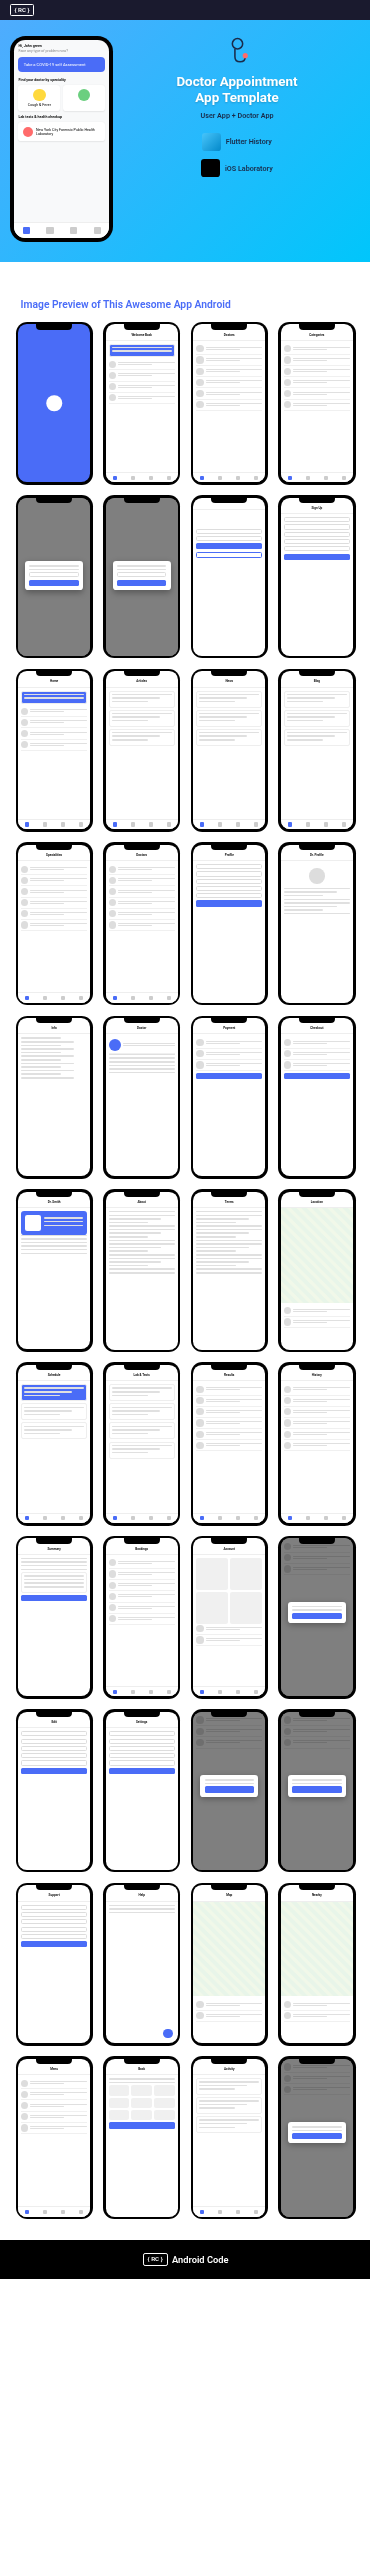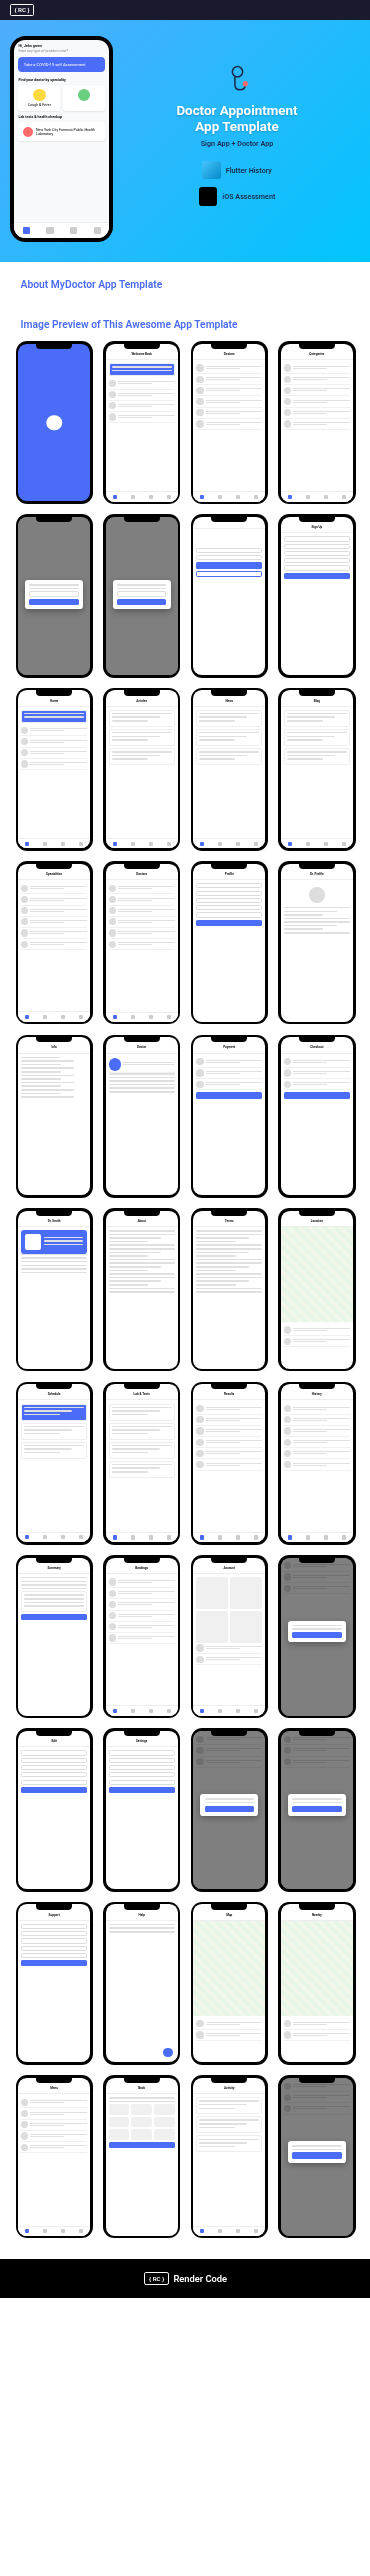--- a/index.html
+++ b/index.html
@@ -1,19 +1,19 @@
 <!DOCTYPE html>
 <html style="font-size:8.2px"><head>
 <meta charset="utf-8">
 <style>
 *{margin:0;padding:0;box-sizing:border-box}
 body{font-family:-apple-system,BlinkMacSystemFont,"Segoe UI",Roboto,sans-serif;background:#fff;width:371px}
 .header{background:#1a1a2e;padding:4.1px 10.3px;display:flex;align-items:center}
 .header-logo{color:#fff;font-size:6.2px;font-weight:600;border:0.5px solid #fff;padding:1px 3.1px;border-radius:1.5px}
-.hero{background:linear-gradient(135deg,#4facfe,#00c6fb);padding:15.5px 10.3px 20.6px;display:flex;gap:0;align-items:center;position:relative}
+.hero{background:linear-gradient(135deg,#4facfe,#00c6fb);padding:15.5px 10.3px 20.6px;display:flex;gap:0;position:relative}
 .hero-phone{width:103px;height:206px;background:#000;border-radius:15.5px;padding:4.1px;flex-shrink:0}
 .hero-phone-screen{width:100%;height:100%;background:#f8f9fa;border-radius:11.3px;overflow:hidden;font-size:3.6px;position:relative}
 .hero-screen-content{padding:4.1px}
 .hero-greeting{font-weight:600;margin-bottom:1px}
 .hero-subtitle{color:#888;margin-bottom:4.1px}
 .hero-covid-card{background:#4a6cf7;color:#fff;padding:5.2px;border-radius:4.1px;margin-bottom:5.2px;font-size:4.1px}
 .hero-section-title{font-weight:600;margin:3.1px 0}
 .hero-specialty-row{display:flex;gap:3.1px;margin-bottom:4.1px}
 .hero-specialty-card{background:#fff;border-radius:3.1px;padding:4.1px;flex:1;text-align:center;box-shadow:0 0.5px 1.5px rgba(0,0,0,0.08)}
 .hero-specialty-icon{width:12.4px;height:12.4px;margin:0 auto 2.1px;border-radius:50%}
@@ -113,37 +113,36 @@
   <div class="hero-right">
     <div class="doctor-icon">
       <svg viewBox="0 0 60 60">
           <circle cx="30" cy="15" r="10" fill="none" stroke="#1a2b4a" stroke-width="3"></circle>
           <path d="M25 25 L25 40 Q25 50 35 50 Q45 50 45 40" fill="none" stroke="#1a2b4a" stroke-width="3"></path>
           <circle cx="45" cy="38" r="5" fill="#ff6b6b"></circle>
         </svg>
     </div>
     <div class="hero-title" style="white-space:pre-line">Doctor Appointment
 App Template</div>
-    <div class="hero-subtitle-text">Sign App + Doctor App</div>
+    <div class="hero-subtitle-text">User App + Doctor App</div>
     <div class="tech-row">
       <div class="tech-icon flutter-icon"></div>
       <div class="tech-label">Flutter History</div>
     </div>
     <div class="tech-row">
       <div class="tech-icon ios-icon"></div>
-      <div class="tech-label">iOS Assessment</div>
+      <div class="tech-label">iOS Laboratory</div>
     </div>
   </div>
 </div>
 
 <div class="section-about">
-  <h2 class="about-title">About MyDoctor App Template</h2>
 </div>
 
-<h2 class="preview-title">Image Preview of This Awesome App Template</h2>
+<h2 class="preview-title">Image Preview of This Awesome App Android</h2>
 
 <div class="phones-grid" id="phones-grid">
     <div class="phone blue">
       <div class="screen">
         <div class="notch"></div>
         <div class="splash-logo"></div>
       </div>
     </div>
     <div class="phone ">
       <div class="screen">
@@ -1446,16 +1445,16 @@
           <div class="line "></div>
           <div class="btn"></div>
         </div>
       </div>
     </div>
   </div>
 
 <div class="footer">
   <div class="footer-logo">
     <span class="footer-badge">{ RC }</span>
-    <span>Render Code</span>
+    <span>Android Code</span>
   </div>
 </div>
 
 
 </body></html>

